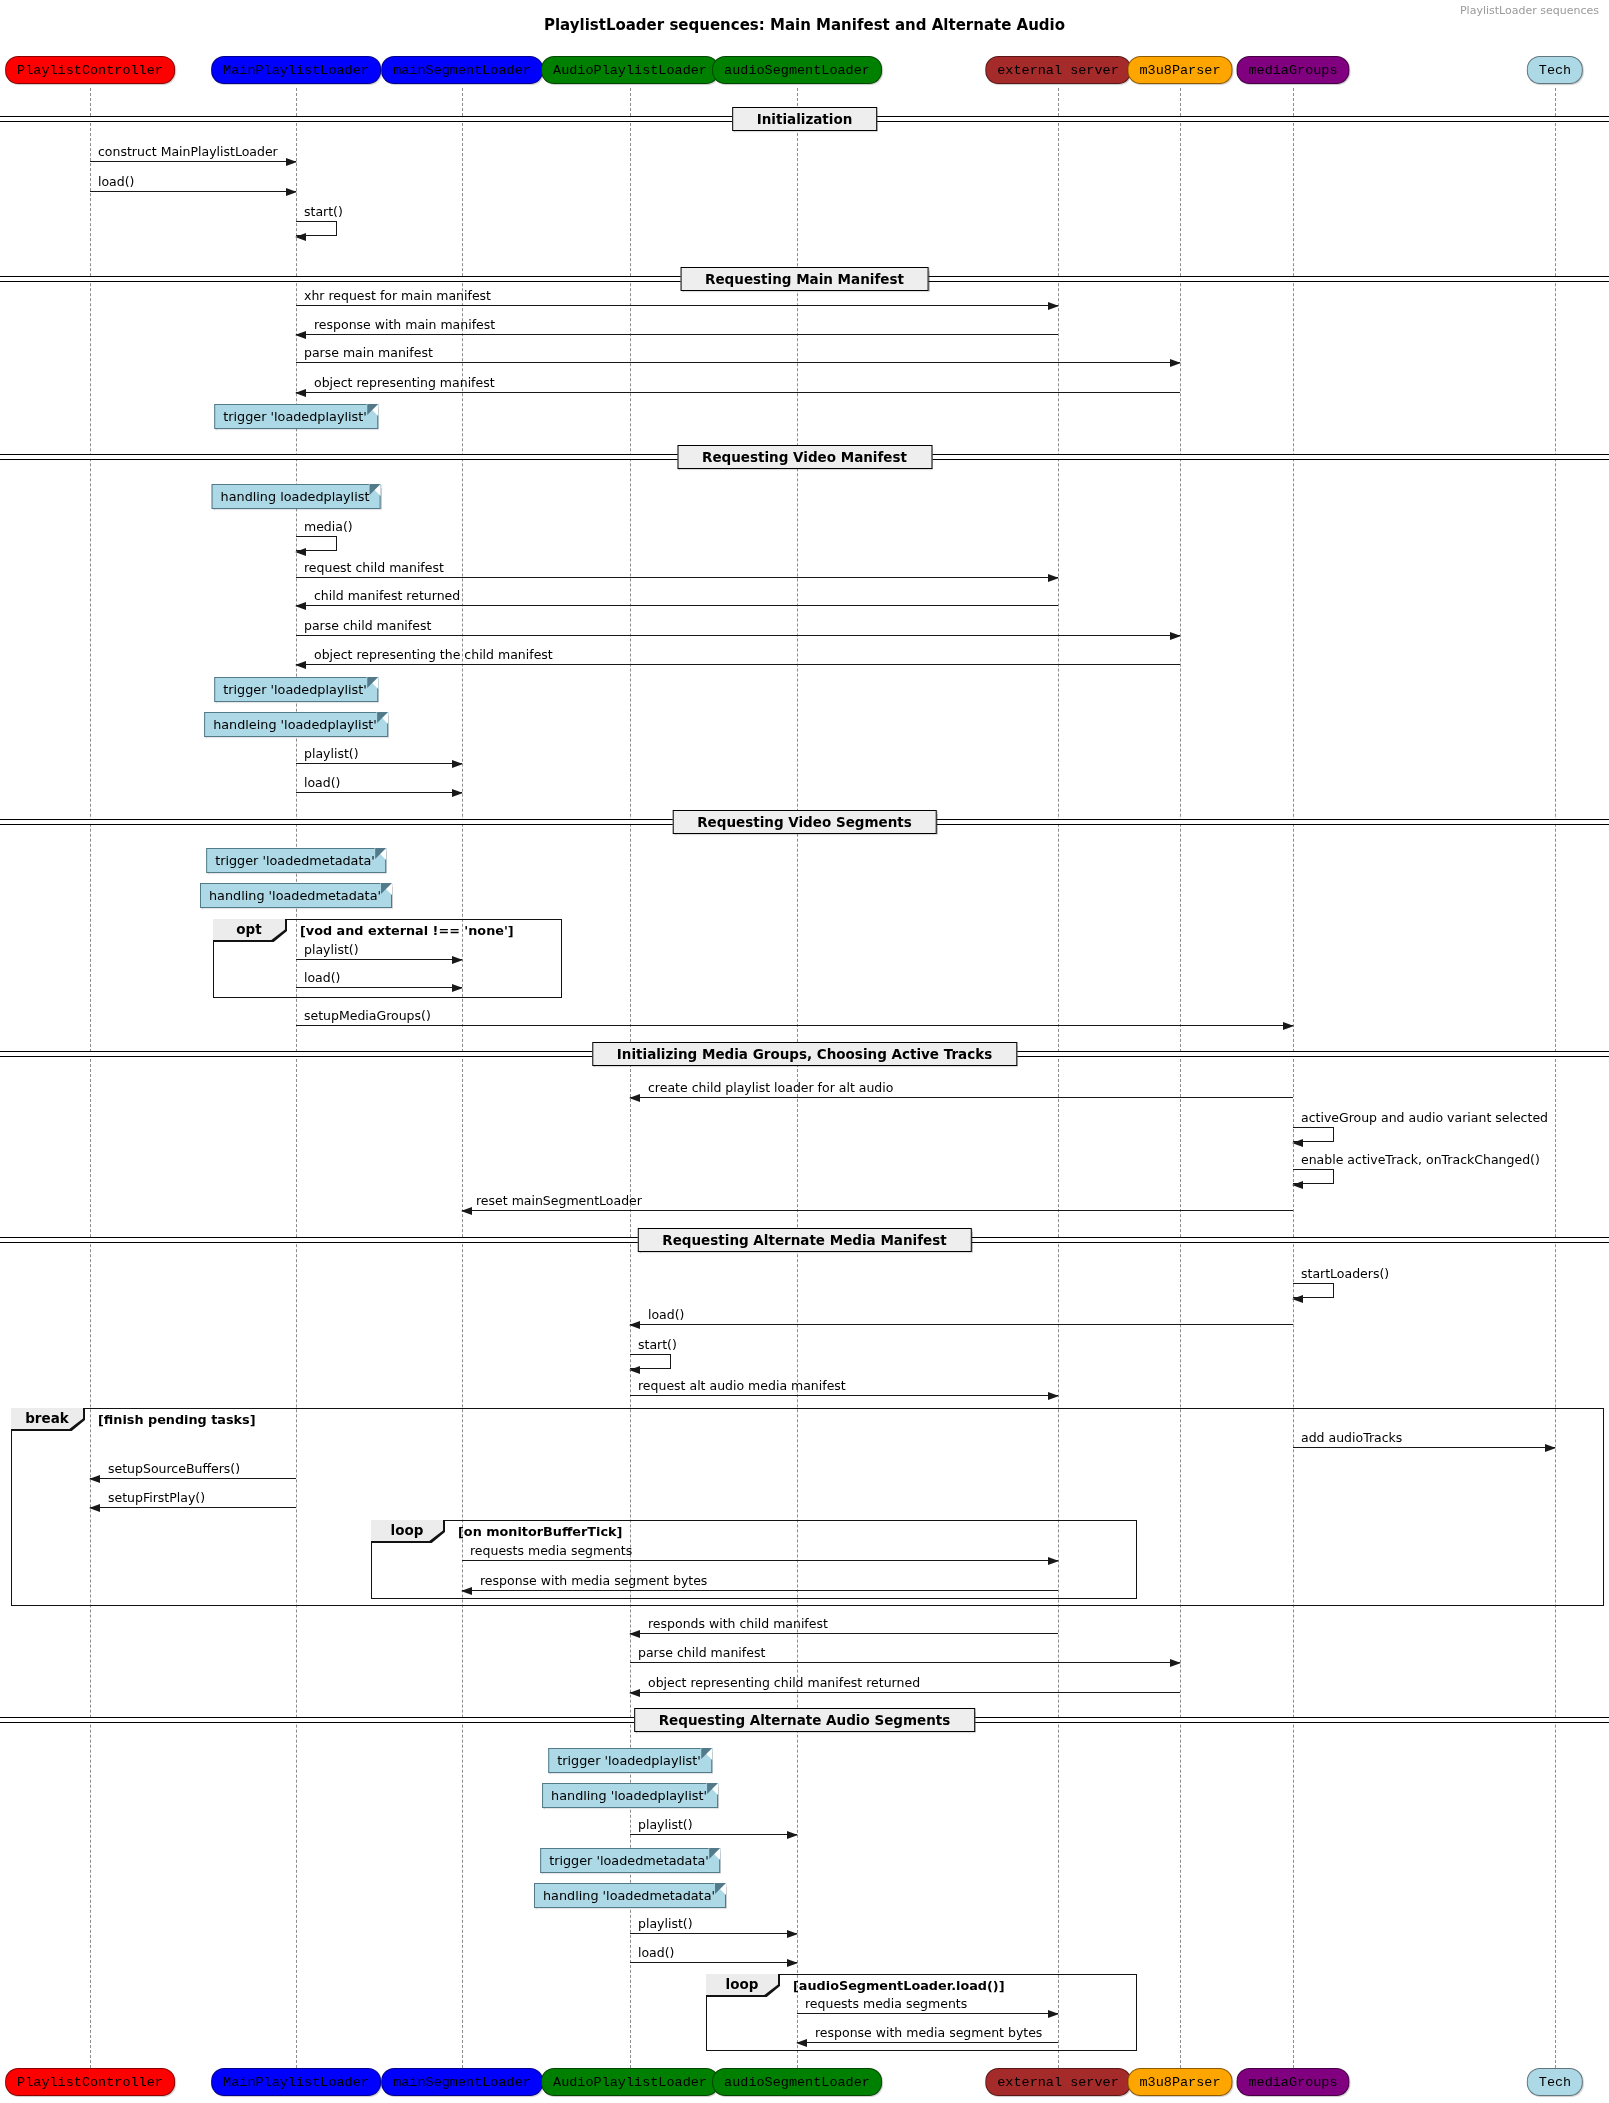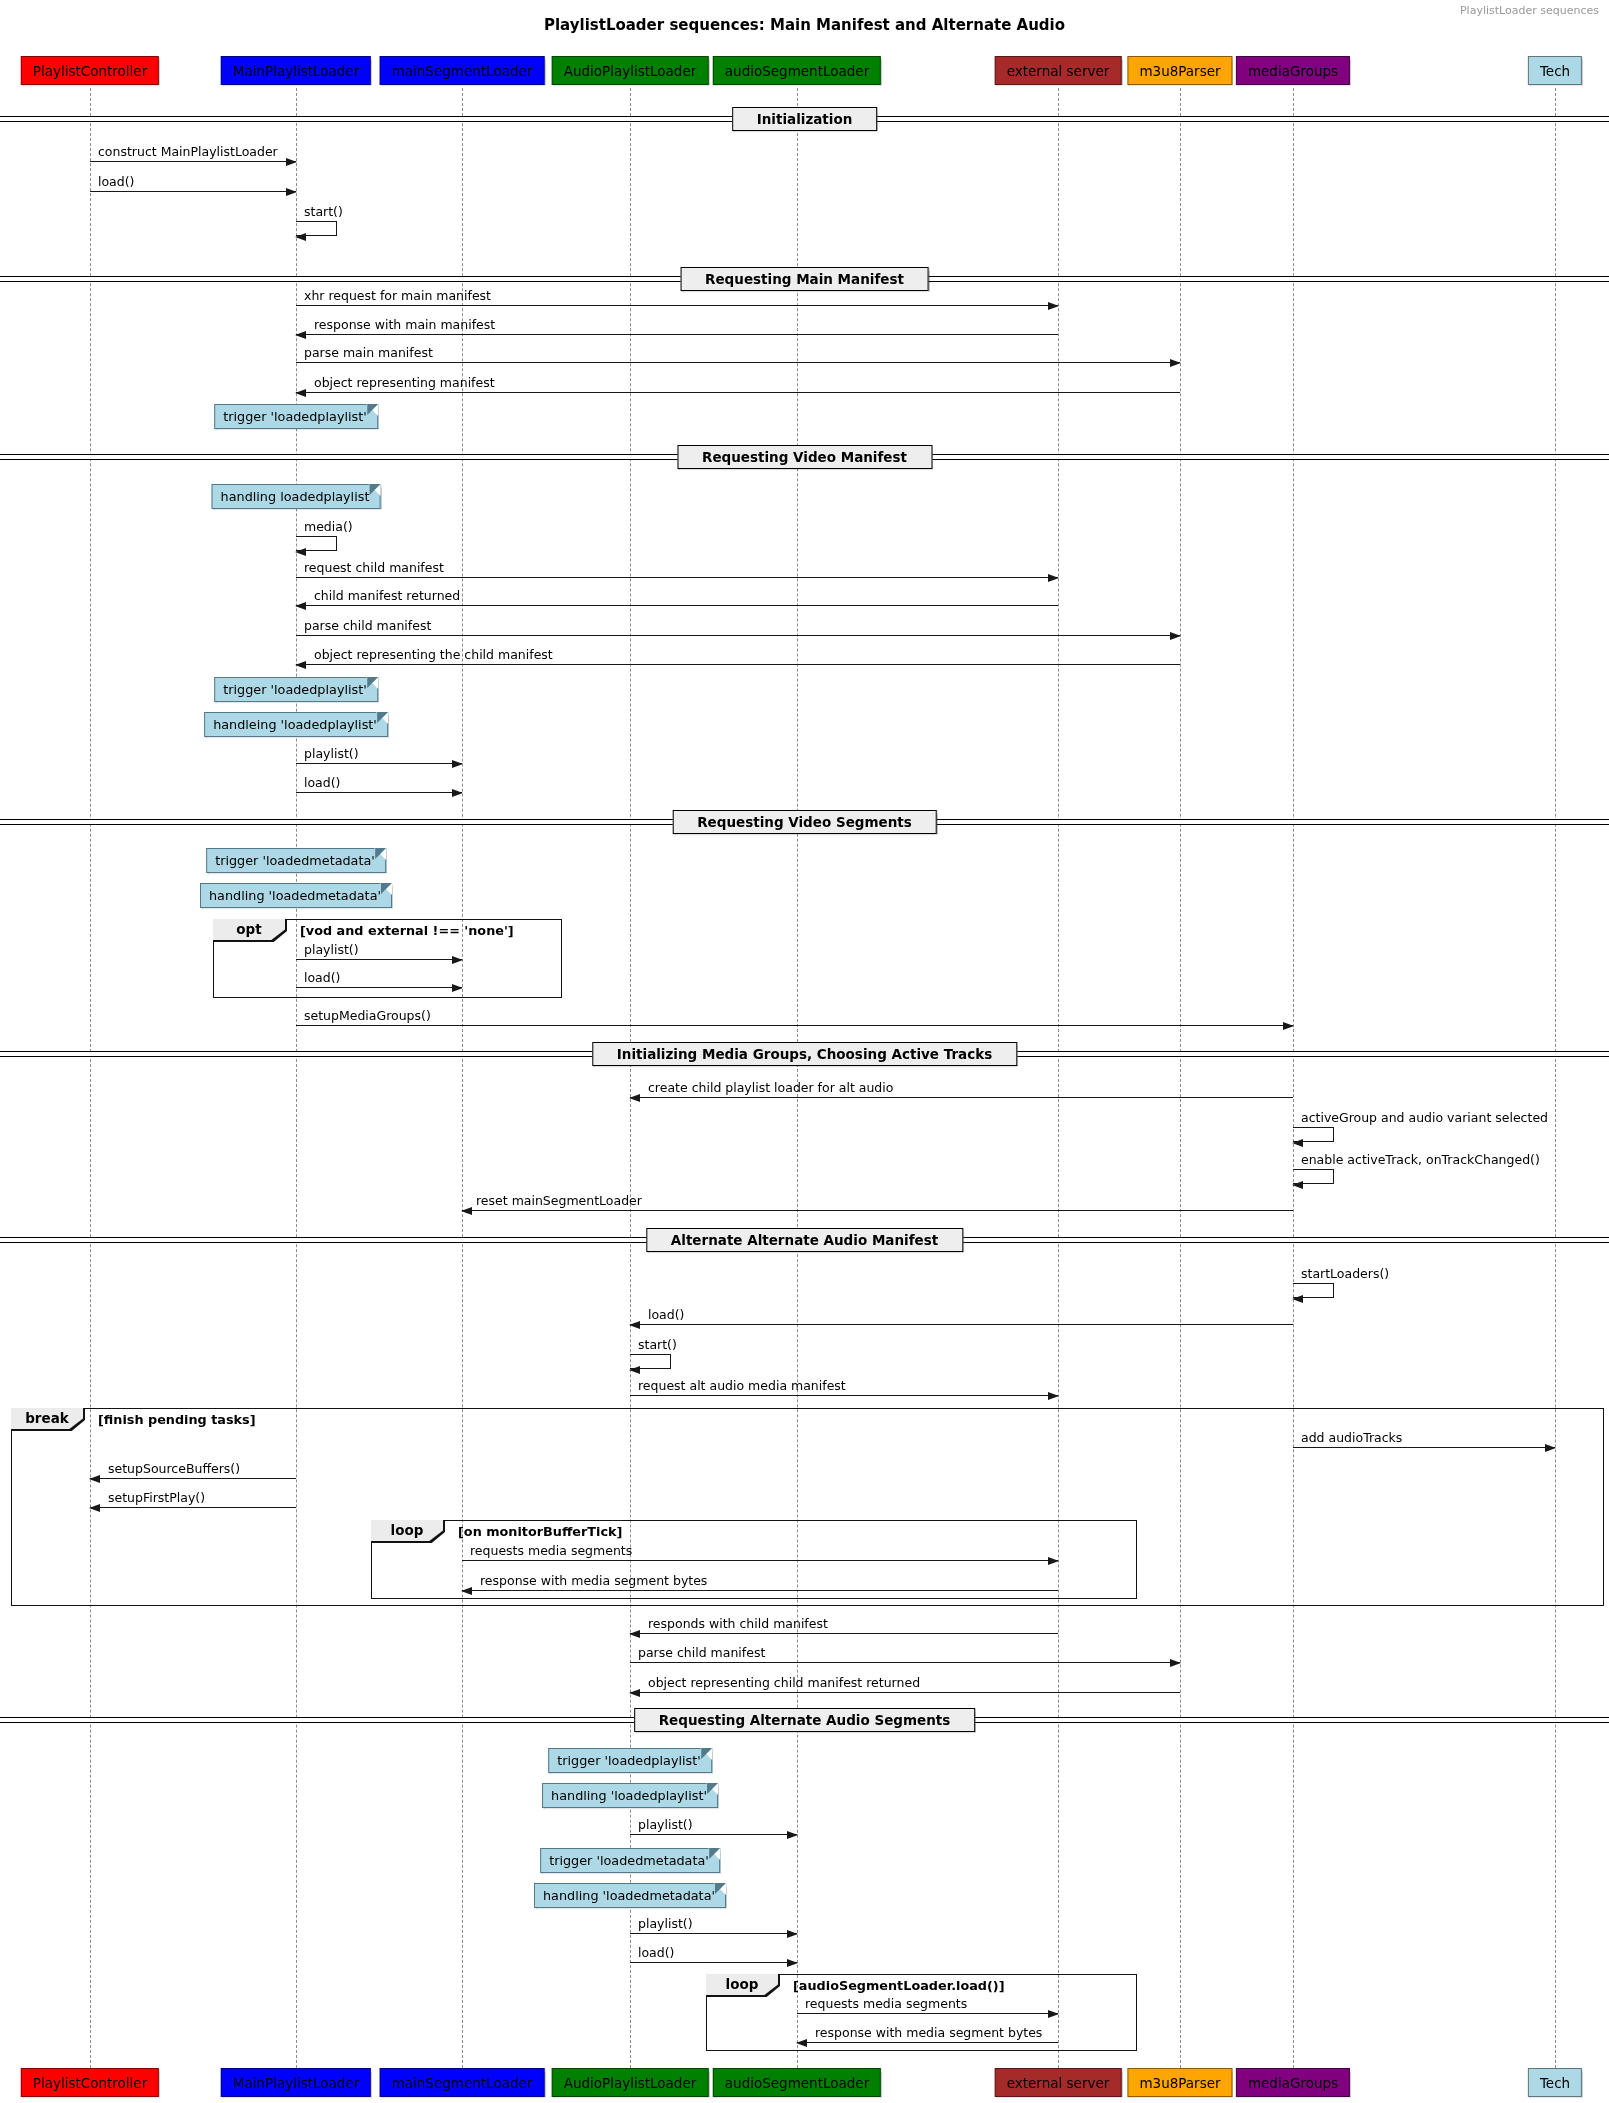--- a/index.html
+++ b/index.html
@@ -2,22 +2,22 @@
 <html><head>
 <meta charset="utf-8">
 <style>
   html,body{margin:0;padding:0;background:#fff;}
   .stage{position:relative;width:1609px;height:2103px;background:#ffffff;
          font-family:"DejaVu Sans","Liberation Sans",sans-serif;color:#000;overflow:hidden;}
   .caption{position:absolute;top:4px;right:10px;font-size:11px;color:#9a9a9a;white-space:nowrap;}
   .title{position:absolute;top:16px;left:0;right:0;text-align:center;font-weight:bold;font-size:15px;}
   .lifeline{position:absolute;width:0;border-left:1.2px dashed #8c8c8c;z-index:0;}
   .participant{position:absolute;transform:translateX(-50%);border:1.5px solid rgba(0,0,0,0.45);
-               border-radius:0;padding:5.5px 11px;font-size:13.5px;white-space:nowrap;z-index:5;
-               box-shadow:1px 1px 1px rgba(0,0,0,0.2);}
+               border-radius:13px;padding:5.5px 11px;font-size:13.5px;white-space:nowrap;z-index:5;
+               box-shadow:1px 1px 1px rgba(0,0,0,0.2);font-family:Liberation Mono, monospace;}
   .divider{position:absolute;left:0;right:0;height:4px;border-top:1.4px solid #000;
            border-bottom:1.4px solid #000;background:#fff;z-index:2;}
   .divider-label{position:absolute;left:50%;top:2px;transform:translate(-50%,-50%);
                  background:#eeeeee;border:1.6px solid #000;padding:3px 24px;font-weight:bold;
                  font-size:13.5px;white-space:nowrap;z-index:3;box-shadow:1px 1px 1px rgba(0,0,0,0.25);}
   .msg{position:absolute;height:18px;z-index:3;}
   .msg-label{position:absolute;bottom:3px;font-size:12.5px;white-space:nowrap;}
   .msg-line{position:absolute;left:0;right:0;bottom:0;height:0;border-top:1.5px solid #181818;}
   .head-right{position:absolute;right:-1px;bottom:-3.8px;width:0;height:0;
               border-top:4.5px solid transparent;border-bottom:4.5px solid transparent;
@@ -209,21 +209,21 @@
       <div class="self-hook">
         <div class="head-left-self"></div>
       </div>
     </div>
     <div class="msg" style="left: 462px; top: 1193px; width: 831px;">
       <div class="msg-label" style="left: 14px;">reset mainSegmentLoader</div>
       <div class="msg-line"></div>
       <div class="head-left"></div>
     </div>
     <div class="divider" style="top: 1237px;">
-      <div class="divider-label">Alternate Alternate Audio Manifest</div>
+      <div class="divider-label">Requesting Alternate Media Manifest</div>
     </div>
     <div class="selfmsg" style="left: 1293px; top: 1266px;">
       <div class="self-label">startLoaders()</div>
       <div class="self-hook">
         <div class="head-left-self"></div>
       </div>
     </div>
     <div class="msg" style="left: 630px; top: 1307px; width: 663px;">
       <div class="msg-label" style="left: 18px;">load()</div>
       <div class="msg-line"></div>

